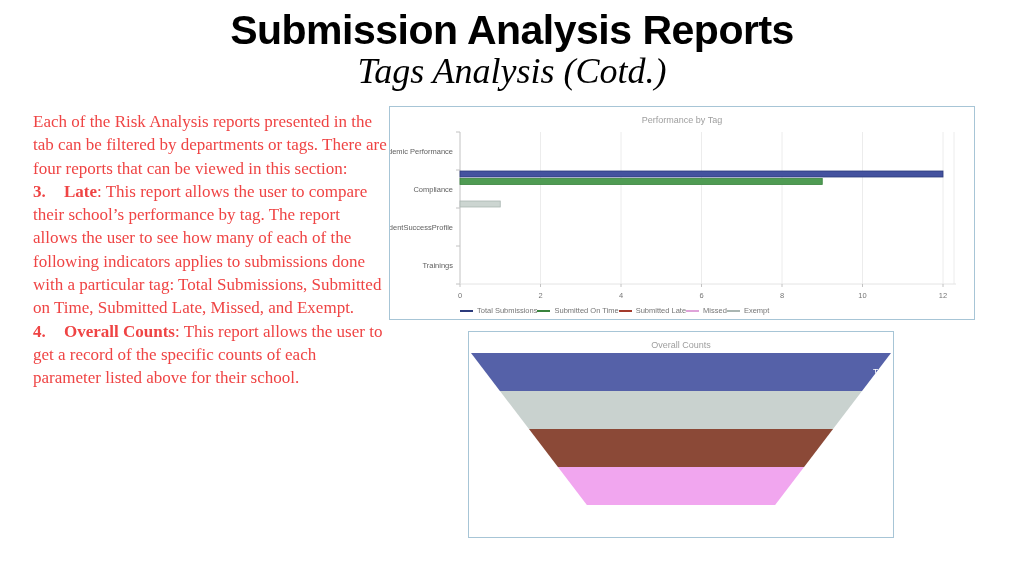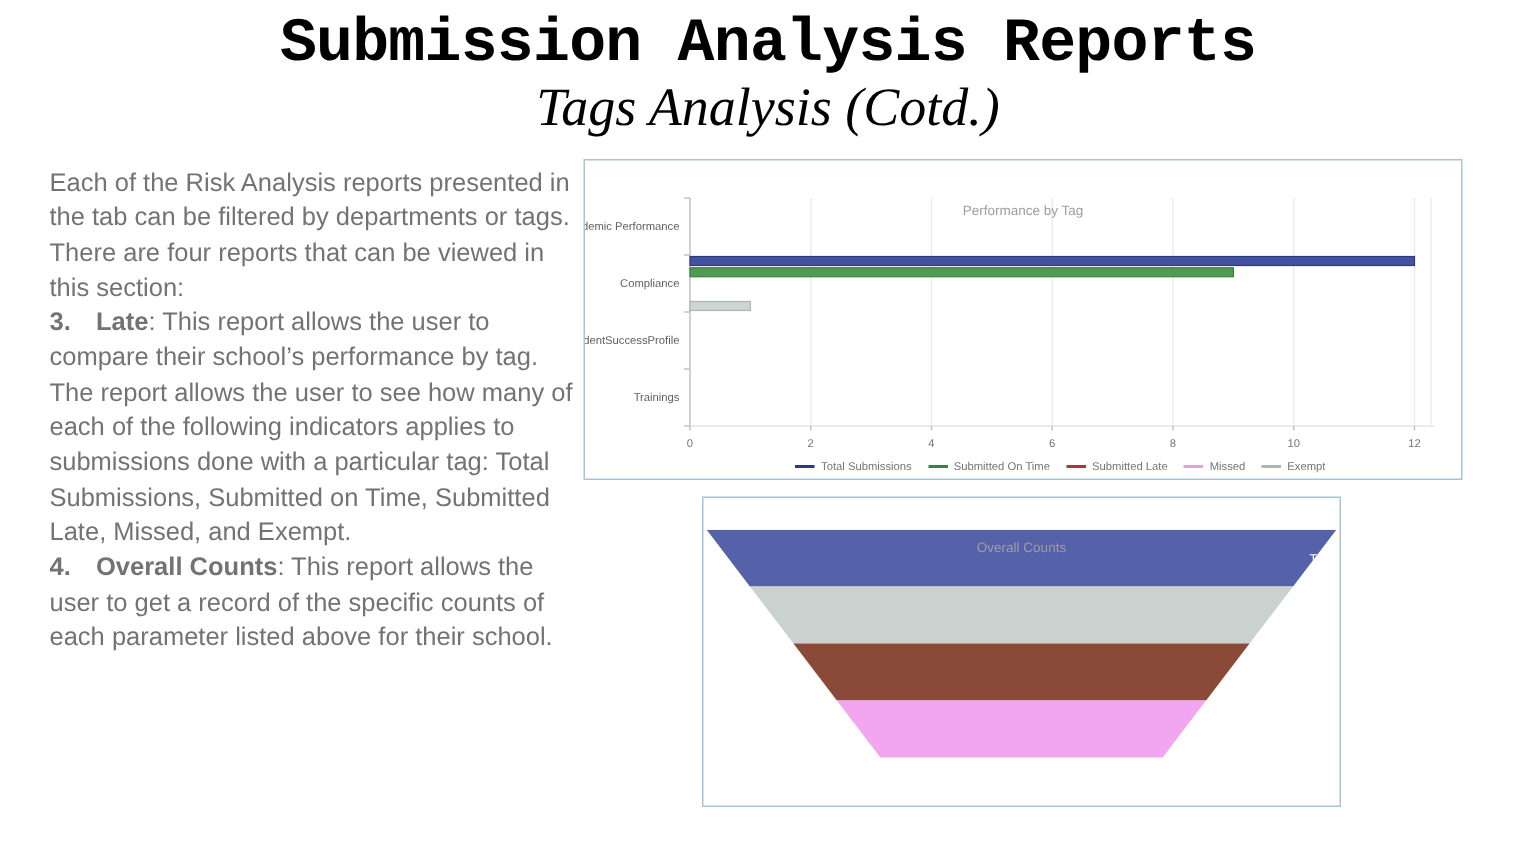--- a/index.html
+++ b/index.html
@@ -2,39 +2,39 @@
 <html><head>
 <meta charset="utf-8">
 <style>
   * { margin:0; padding:0; box-sizing:border-box; }
   html,body { width:1024px; height:576px; }
   body { background:#ffffff; font-family:"Liberation Sans", sans-serif; position:relative; overflow:hidden; }
 
   .slide { position:absolute; inset:0; background:#ffffff; }
 
   .title-block { position:absolute; left:0; top:8px; width:1024px; text-align:center; }
-  .main-title { font-family:Liberation Mono, monospace; font-weight:700; font-size:41px; line-height:1.1; color:#000; letter-spacing:-0.5px; }
+  .main-title { font-family:Liberation Sans, sans-serif; font-weight:700; font-size:41px; line-height:1.1; color:#000; letter-spacing:-0.5px; }
   .sub-title  { font-family:"Liberation Serif", serif; font-style:italic; font-size:36px; line-height:1.05; color:#000; }
 
-  .body-text { position:absolute; left:33px; top:110px; width:354px; font-size:17px; line-height:23.3px; color:#737373; }
+  .body-text { position:absolute; left:33px; top:110px; width:354px; font-size:17px; line-height:23.3px; color:#ef4444;font-family:Liberation Serif, serif; }
   .body-text p { margin:0; }
   .num { display:inline-block; width:31px; font-weight:700; }
   .body-text b { font-weight:700; }
 
   .panel { position:absolute; background:#ffffff; border:1px solid #a7c5d6; }
   .bar-panel { left:389px; top:106px; width:586px; height:214px; }
   .funnel-panel { left:468px; top:331px; width:426px; height:207px; }
 
-  .chart-title { position:relative; z-index:2; text-align:center; color:#9e9e9e; font-size:9px; padding-top:8px;margin-top:20px; }
+  .chart-title { position:relative; z-index:2; text-align:center; color:#9e9e9e; font-size:9px; padding-top:8px; }
 
   .bar-panel svg { position:absolute; left:0; top:0; }
   .cat-label  { font-size:7.5px; fill:#5f5f5f; }
   .tick-label { font-size:7.5px; fill:#757575; }
 
-  .legend { position:absolute; left:70px; width:494px; bottom:4px; display:flex; justify-content:center; gap:11px; }
+  .legend { position:absolute; left:70px; width:494px; bottom:4px; display:flex; justify-content:flex-start; }
   .legend-item { display:flex; align-items:center; gap:4px; }
   .legend-dash { width:13px; height:2px; display:inline-block; }
   .legend-label { font-size:7.5px; color:#757575; white-space:nowrap; }
 
   .funnel { position:absolute; left:2px; top:21px; width:420px; height:184px; overflow:hidden;
             clip-path:polygon(0 0, 100% 0, 66.6% 100%, 33.4% 100%); }
   .funnel-band { height:38px; display:flex; align-items:center; justify-content:flex-end; }
   .funnel-label { color:#ffffff; font-size:8.5px; }
 </style>
 </head>

